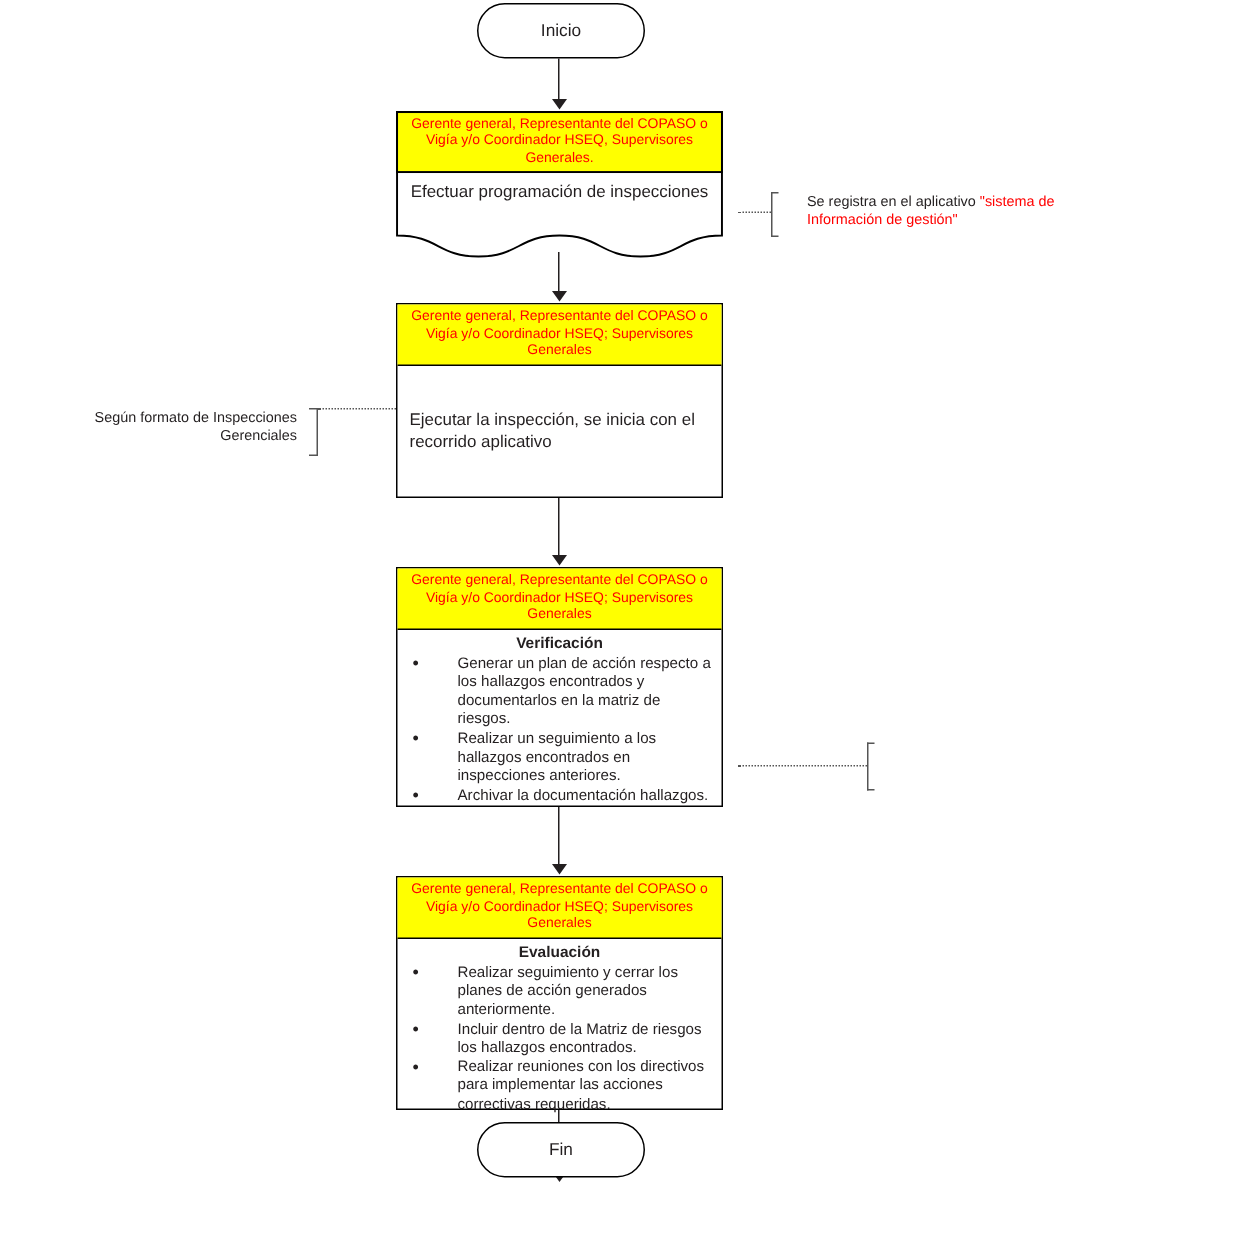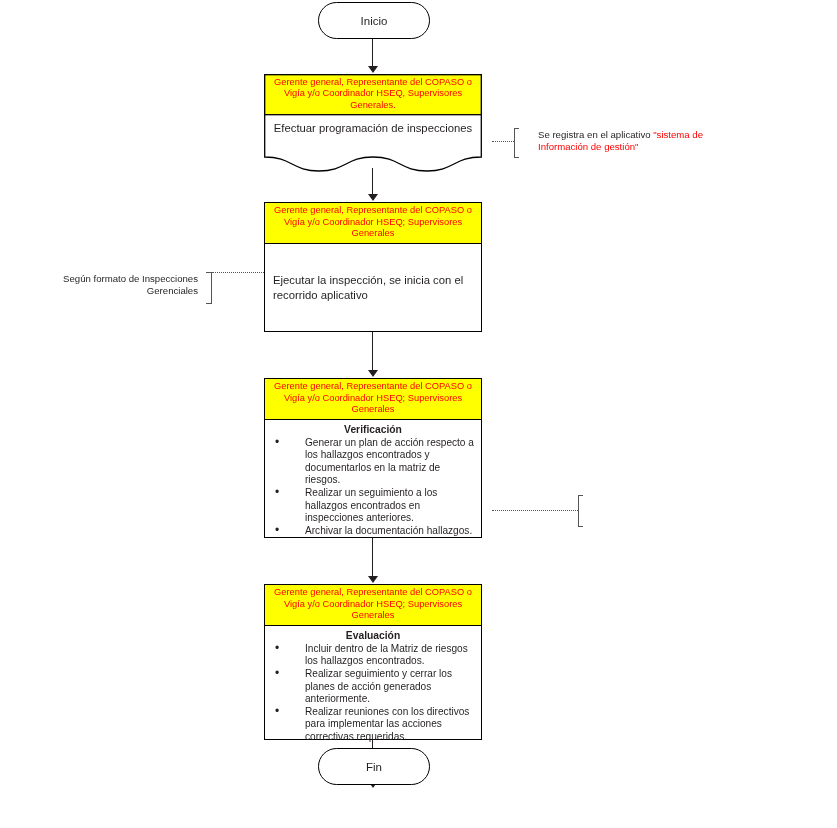--- a/index.html
+++ b/index.html
@@ -205,22 +205,22 @@
   </div>
 
   <div class="vline" style="left:372px; top:538px; height:40px;"></div>
   <div class="arrowhead" style="left:368px; top:576px;"></div>
 
   <div class="node procbox" style="left:264px; top:584px; width:218px; height:156px;">
     <div class="resp-header" style="height:41px; display:flex; align-items:center; justify-content:center;">Gerente general, Representante del COPASO o Vigía y/o Coordinador HSEQ; Supervisores Generales</div>
     <div class="body-list">
       <div class="list-title">Evaluación</div>
       <ul class="bullets">
+        <li>Realizar seguimiento y cerrar los planes de acción generados anteriormente.</li>
         <li>Incluir dentro de la Matriz de riesgos los hallazgos encontrados.</li>
-        <li>Realizar seguimiento y cerrar los planes de acción generados anteriormente.</li>
         <li>Realizar reuniones con los directivos para implementar las acciones correctivas requeridas.</li>
       </ul>
     </div>
   </div>
 
   <div class="vline" style="left:372px; top:740px; height:45px;"></div>
   <div class="arrowhead" style="left:368px; top:781px;"></div>
 
   <div class="node terminator" style="left:318px; top:748px; width:112px; height:37px;">
     <span>Fin</span>

